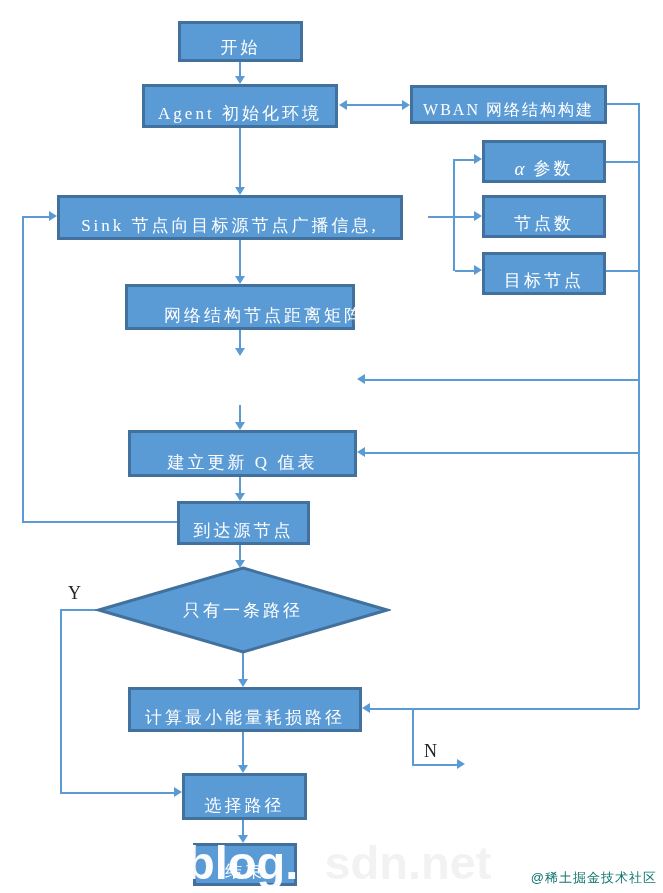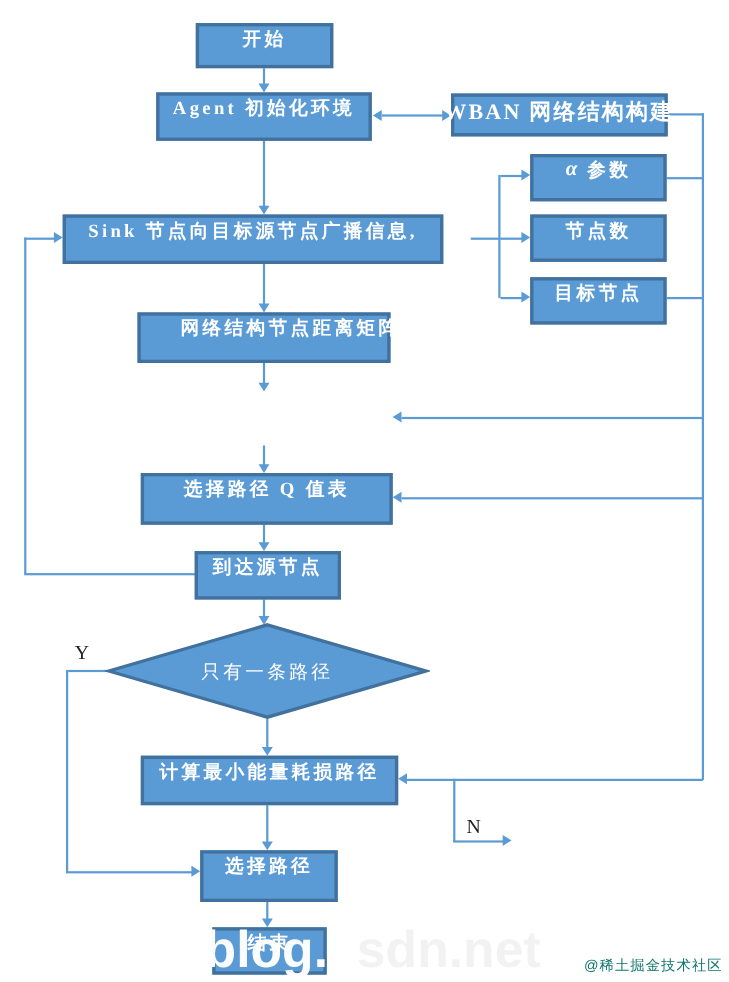--- a/index.html
+++ b/index.html
@@ -2,22 +2,22 @@
 <html style="--fill: #5B9BD5; --border: #41719C; --conn: #5B9BD5; --ntext: #FFFFFF;"><head>
 <meta charset="utf-8">
 <style>
   :root{
     --fill:#5B9BD5; --border:#41719C; --conn:#5B9BD5; --ntext:#FFFFFF;
   }
   html,body{margin:0;padding:0;background:#ffffff;}
   .canvas{position:relative;width:663px;height:893px;background:#ffffff;overflow:hidden;
           font-family:"Liberation Serif","DejaVu Serif",serif;}
   .node{position:absolute;background:var(--fill);border:3px solid var(--border);
-        box-sizing:border-box;display:flex;align-items:flex-start;justify-content:center;
-        color:var(--ntext);font-size:17px;letter-spacing:3px;white-space:nowrap;z-index:2;font-weight:bold;}
+        box-sizing:border-box;display:flex;align-items:flex-end;justify-content:center;
+        color:var(--ntext);font-size:17px;letter-spacing:3px;white-space:nowrap;z-index:2;}
   .node .nl{display:inline-block;}
   .ln{position:absolute;background:var(--conn);z-index:1;}
   .ah{position:absolute;width:0;height:0;z-index:1;}
   .ah.d{border-left:5px solid transparent;border-right:5px solid transparent;border-top:8px solid var(--conn);}
   .ah.l{border-top:5px solid transparent;border-bottom:5px solid transparent;border-right:8px solid var(--conn);}
   .ah.r{border-top:5px solid transparent;border-bottom:5px solid transparent;border-left:8px solid var(--conn);}
   .blabel{position:absolute;color:#222;font-size:18px;z-index:3;}
   .diamond-wrap{position:absolute;left:95px;top:564px;width:296px;height:92px;z-index:2;}
   .diamond-label{position:absolute;left:95px;top:564px;width:296px;height:92px;display:flex;
         align-items:center;justify-content:center;color:var(--ntext);font-size:17px;
@@ -36,21 +36,21 @@
 <div class="canvas">
 
   <div class="node" style="left:178px;top:21px;width:125px;height:41px;">
     <span class="nl">开始</span>
   </div>
 
   <div class="node" style="left:142px;top:84px;width:196px;height:44px;">
     <span class="nl">Agent 初始化环境</span>
   </div>
 
-  <div class="node" style="left:410px;top:85px;width:197px;height:39px;font-size:20px;letter-spacing:2px;">
+  <div class="node" style="left:410px;top:85px;width:197px;height:39px;font-size:16px;letter-spacing:2px;">
     <span class="nl">WBAN 网络结构构建</span>
   </div>
 
   <div class="node" style="left:57px;top:195px;width:346px;height:45px;">
     <span class="nl">Sink 节点向目标源节点广播信息,</span>
   </div>
 
   <div class="node" style="left:482px;top:140px;width:124px;height:43px;">
     <span class="alpha-sym">α</span>
     <span class="nl">参数</span>
@@ -63,21 +63,21 @@
   <div class="node" style="left:482px;top:252px;width:124px;height:43px;">
     <span class="nl">目标节点</span>
   </div>
 
   <div class="node" style="left:125px;top:284px;width:230px;height:46px;padding-left:48px;">
     <span class="nl">网络结构节点距离矩阵</span>
   </div>
 
 
   <div class="node" style="left:128px;top:430px;width:229px;height:47px;">
-    <span class="nl">选择路径 Q 值表</span>
+    <span class="nl">建立更新 Q 值表</span>
   </div>
 
   <div class="node" style="left:177px;top:501px;width:133px;height:44px;">
     <span class="nl">到达源节点</span>
   </div>
 
   <div class="diamond-wrap">
     <svg width="296" height="92">
       <polygon points="148,4 292,46 148,88 4,46" fill="#5B9BD5" stroke="#41719C" stroke-width="3"></polygon>
     </svg>

